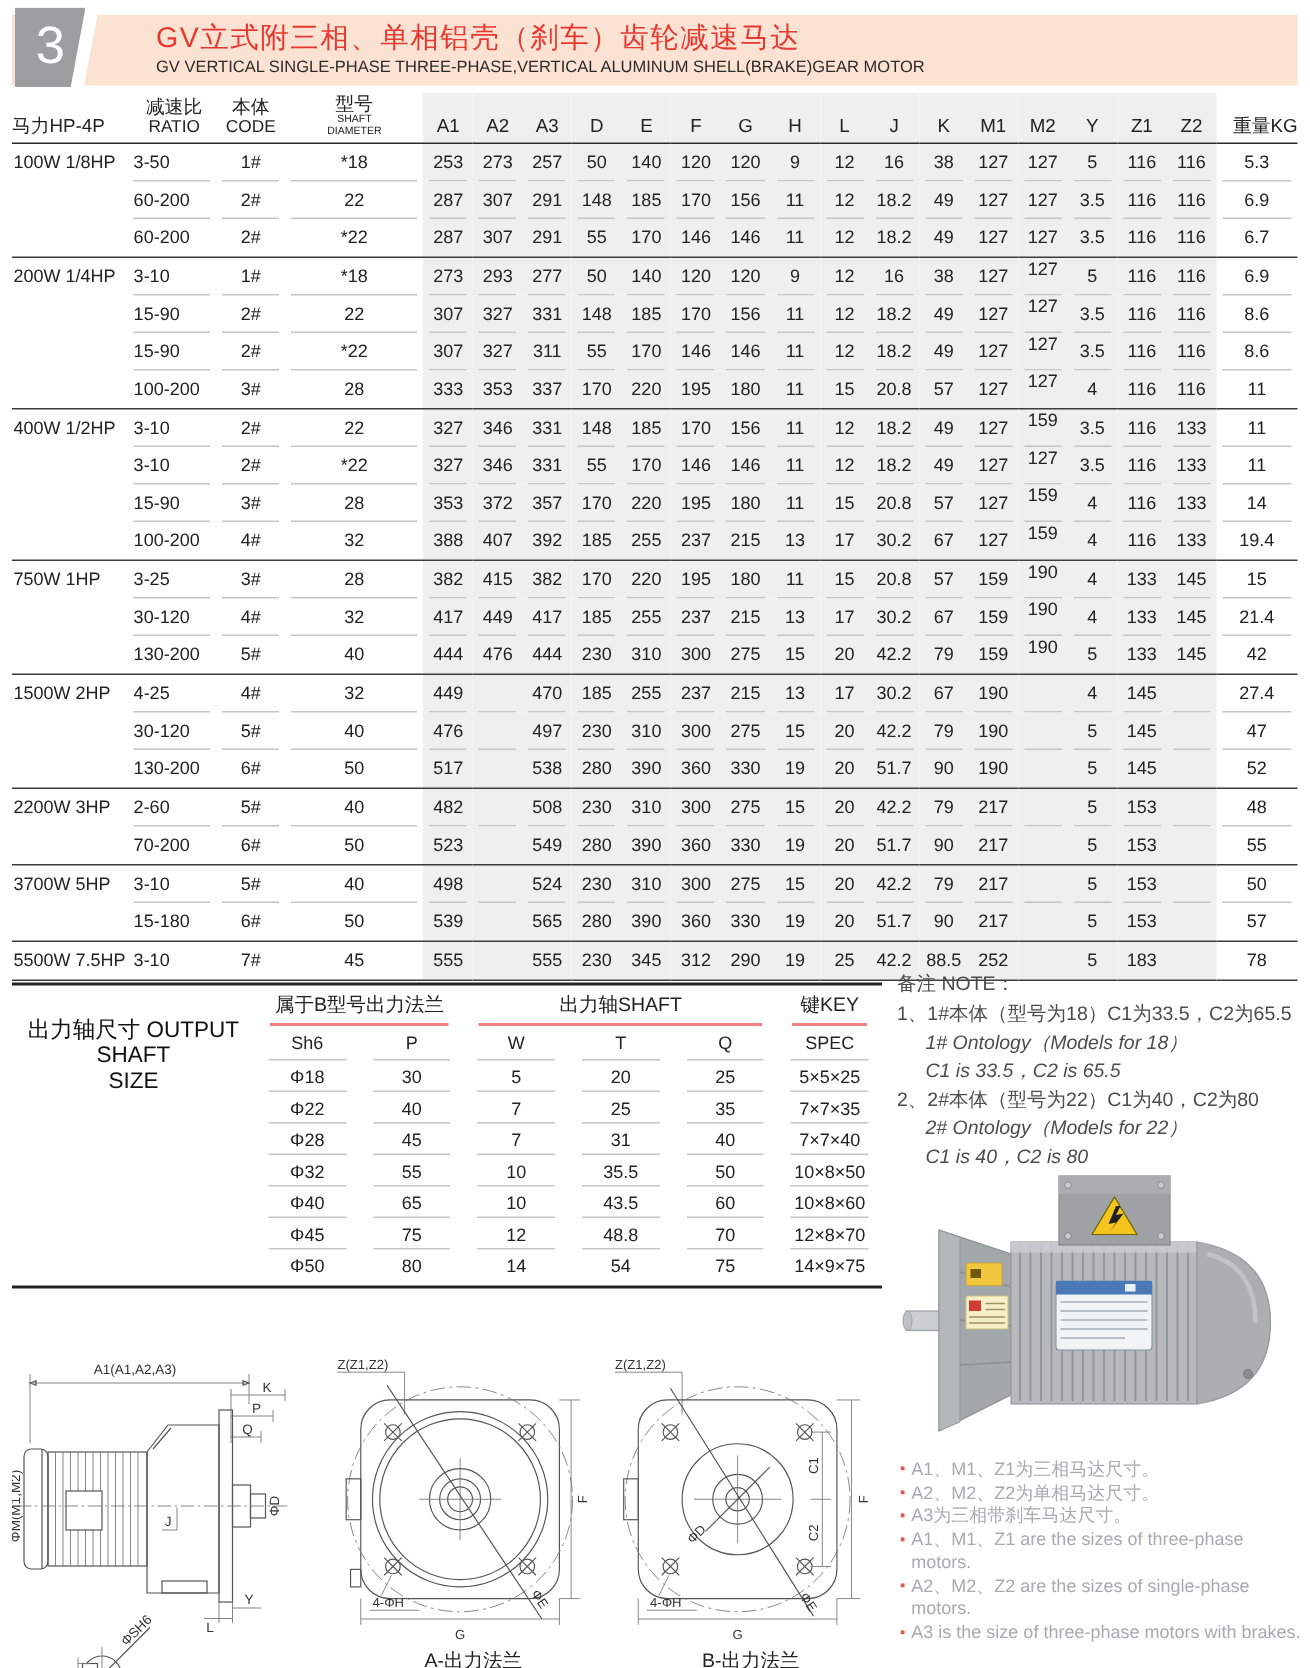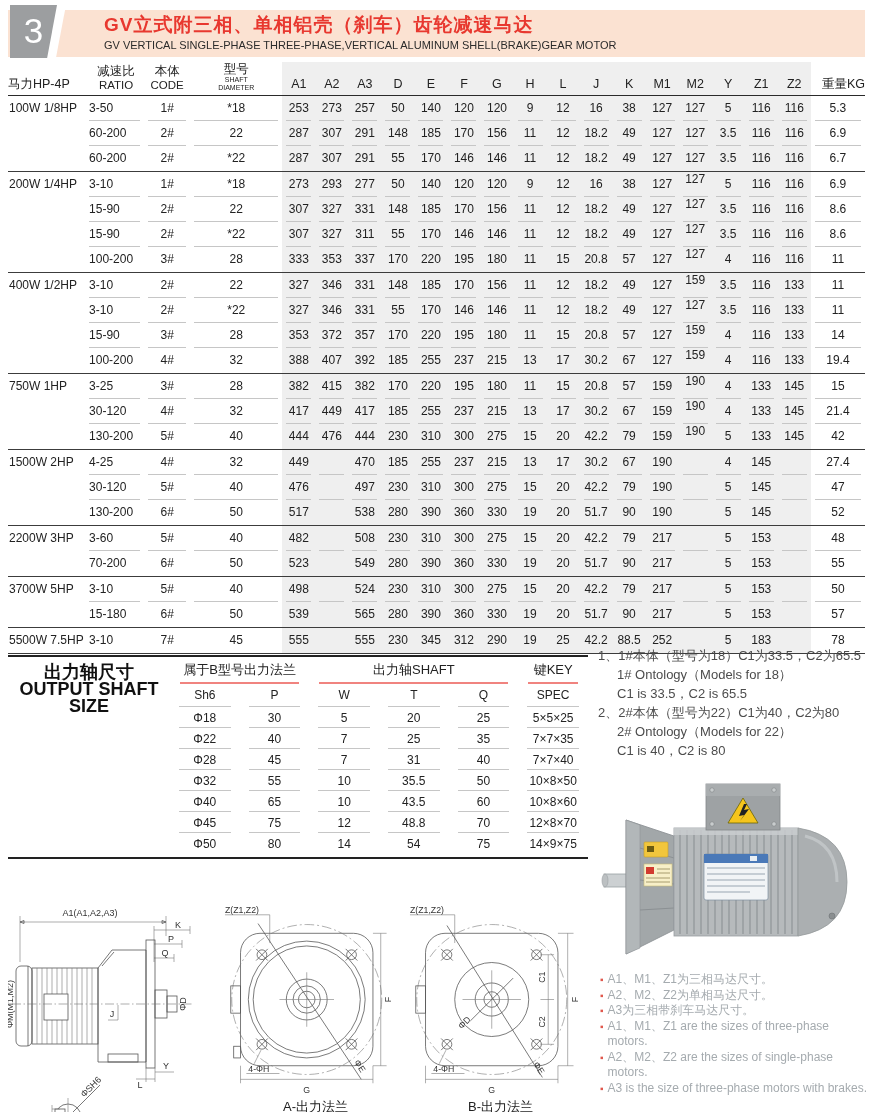--- a/index.html
+++ b/index.html
@@ -6,21 +6,21 @@
   .page{position:relative;width:873px;height:1112px;background:#fff;overflow:hidden;
         font-family:"Liberation Sans","DejaVu Sans",sans-serif;color:#222;}
 
   
   .band{position:absolute;left:8px;top:10px;width:857px;height:47px;background:#fbe2d2;}
   .numwhite{position:absolute;left:10px;top:5px;width:56px;height:53px;background:#fff;
             clip-path:polygon(0 0,100% 0,82% 100%,0 100%);}
   .numbox{position:absolute;left:10px;top:5px;width:47px;height:53px;background:#9c9ea0;
           clip-path:polygon(0 0,100% 0,79% 100%,0 100%);
           color:#fff;font-size:35px;line-height:52px;text-align:center;}
-  .title-zh{position:absolute;left:104px;top:12px;font-size:19px;font-weight:bold;
+  .title-zh{position:absolute;left:104px;top:12px;font-size:19px;font-weight:normal;
             color:#e8382f;letter-spacing:1px;white-space:nowrap;}
   .title-en{position:absolute;left:104px;top:39px;font-size:11px;color:#2b2b2b;white-space:nowrap;}
 
   
   .main-table{position:absolute;left:8px;top:62px;width:857px;border-collapse:collapse;
               table-layout:fixed;}
   .main-table th{font-weight:normal;vertical-align:bottom;padding:0 0 3px 0;
                  border-bottom:1.5px solid #2a2a2a;font-size:12.5px;line-height:1.15;text-align:center;}
   .main-table th:nth-child(1){width:80px;text-align:left;}
   .main-table th:nth-child(2){width:56px;}
@@ -36,36 +36,36 @@
                     white-space:nowrap;overflow:visible;}
   .main-table td.c0 .u{border-bottom:none;text-align:left;margin-left:1px;}
   .main-table td.c1 .u{text-align:left;margin-left:1px;}
   .main-table tr.gend td{border-bottom:1px solid #3c3c3c;}
   .main-table tr.gend td .u{border-bottom:none;}
   .raised{position:relative;top:-5px;}
 
   
   .shaft-block{position:absolute;left:8px;top:655px;width:580px;height:200px;
                border-top:2px solid #222;border-bottom:2px solid #222;display:flex;}
-  .shaft-title{width:162px;text-align:center;font-size:18px;line-height:17px;padding-top:7px;color:#111;font-weight:bold;}
+  .shaft-title{width:162px;text-align:center;font-size:15px;line-height:17px;padding-top:21px;color:#111;}
   .shaft-table{border-collapse:collapse;table-layout:fixed;width:418px;height:198px;}
   .shaft-table th{font-weight:normal;font-size:13px;padding:0;height:26px;vertical-align:middle;}
   .shaft-table th .grp{display:block;margin:0 10px;padding:4px 0 3px;border-bottom:2px solid #f0837f;}
   .shaft-table td{padding:0;font-size:12px;text-align:center;height:19px;}
   .shaft-table tr.cols td{height:22px;font-size:12px;}
   .shaft-table td .u{display:block;line-height:18px;margin:0 9px;border-bottom:1px solid #c6c6c6;}
   .shaft-table tr.cols td .u{line-height:21px;}
   .shaft-table tr.last td .u{border-bottom:none;}
   .shaft-table .w1{width:100px}.shaft-table .w2{width:78px}.shaft-table .w3{width:46px}
   .shaft-table .w4{width:56px}.shaft-table .w5{width:48px}.shaft-table .w6{width:90px}
 
   
   .notes{position:absolute;left:598px;top:646px;width:270px;color:#4c4c4c;font-size:13px;line-height:19px;}
   .notes .heading{margin-bottom:1px;}
-  .notes .line.indent{padding-left:19px;}
+  .notes .line.indent{padding-left:19px;font-style:italic;}
 
   
   .photo{position:absolute;left:600px;top:778px;width:265px;height:195px;}
 
   
   .drawings{position:absolute;left:8px;top:904px;width:585px;display:flex;justify-content:space-between;}
   .fig{display:flex;flex-direction:column;align-items:center;}
   .fig svg{display:block;}
   .fig .cap-zh{font-size:13px;color:#222;margin-top:2px;}
   .fig .cap-en{font-size:16px;color:#222;}
@@ -1221,21 +1221,21 @@
           </td>
           <td class="c20">
             <span class="u">52</span>
           </td>
         </tr>
         <tr>
           <td class="c0">
             <span class="u">2200W 3HP</span>
           </td>
           <td class="c1">
-            <span class="u">3-60</span>
+            <span class="u">2-60</span>
           </td>
           <td class="c2">
             <span class="u">5#</span>
           </td>
           <td class="c3">
             <span class="u">40</span>
           </td>
           <td class="c4 gz">
             <span class="u">482</span>
           </td>
@@ -1729,20 +1729,21 @@
             </td>
             <td>
               <span class="u">14×9×75</span>
             </td>
           </tr>
         </tbody>
     </table>
   </div>
 
   <div class="notes">
+    <div class="heading">备注 NOTE：</div>
     <div id="note-lines">
         <div class="line">1、1#本体（型号为18）C1为33.5，C2为65.5</div>
         <div class="line indent">1# Ontology（Models for 18）</div>
         <div class="line indent">C1 is 33.5，C2 is 65.5</div>
         <div class="line">2、2#本体（型号为22）C1为40，C2为80</div>
         <div class="line indent">2# Ontology（Models for 22）</div>
         <div class="line indent">C1 is 40，C2 is 80</div>
       </div>
   </div>
 

